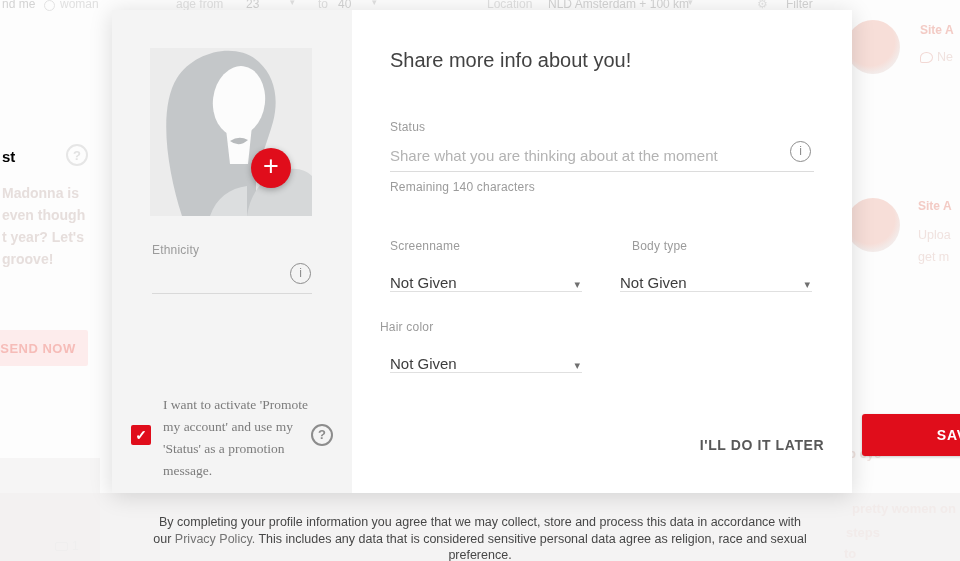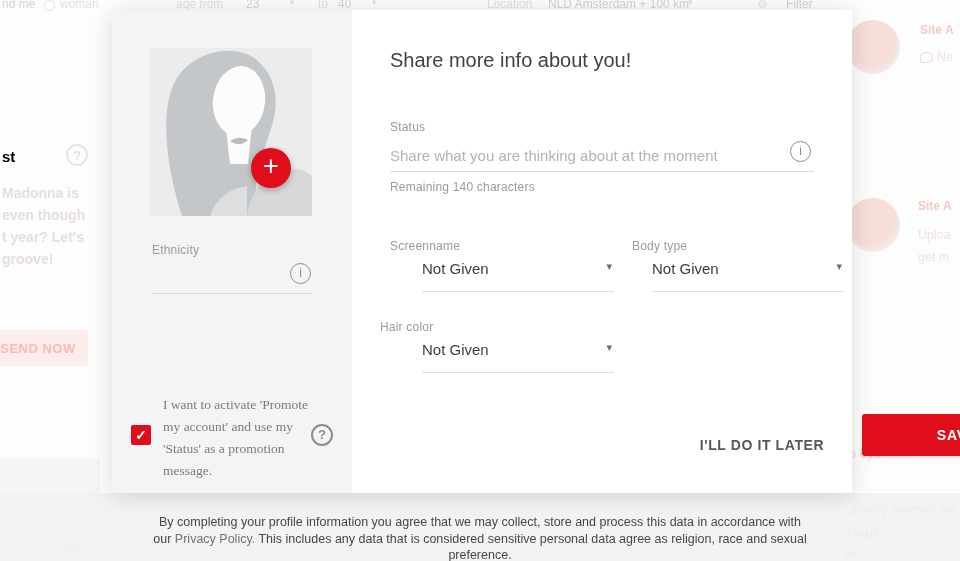--- a/index.html
+++ b/index.html
@@ -53,21 +53,21 @@
   .status-label { position:absolute; left:38px; top:110px; }
   .status-row { position:absolute; left:38px; top:130px; width:424px; height:32px; border-bottom:1px solid #dcdcdc; }
   .status-row input { width:100%; height:100%; border:none; outline:none; background:transparent; font-size:15px; color:#4a4a4a; font-family:inherit; }
   .status-row input::placeholder { color:#b3b3b3; }
   .status-info { position:absolute; left:438px; top:131px; }
   .remaining { position:absolute; left:38px; top:170px; }
 
   .sel-label-eth { position:absolute; left:38px; top:229px; }
   .sel-label-body { position:absolute; left:280px; top:229px; }
   .sel-label-hair { position:absolute; left:28px; top:310px; }
-  .select { position:absolute; width:192px; height:32px; border-bottom:1px solid #e0e0e0; display:flex; align-items:flex-start; justify-content:space-between; cursor:pointer;margin-left:32px; }
+  .select { position:absolute; width:192px; height:32px; border-bottom:1px solid #e0e0e0; display:flex; align-items:flex-end; justify-content:space-between; cursor:pointer; }
   .sel-eth { left:38px; top:250px; }
   .sel-body { left:268px; top:250px; }
   .sel-hair { left:38px; top:331px; }
   .select .val { font-size:15px; color:#3d3d3d; }
   .select .caret { font-size:11px; color:#6f6f6f; padding-right:2px; }
 
   .later-btn { position:absolute; left:330px; top:419px; width:160px; height:32px; background:transparent; border:none; font-family:inherit; font-size:14px; font-weight:bold; color:#585858; letter-spacing:.6px; cursor:pointer; }
   .save-btn { position:absolute; left:510px; top:404px; width:190px; height:42px; background:var(--red); border:none; border-radius:3px; color:#ffffff; font-family:inherit; font-size:14px; font-weight:bold; letter-spacing:.8px; cursor:pointer; box-shadow:0 1px 3px rgba(0,0,0,0.2); }
   :root { --red:#e00d1b; }
 </style>

